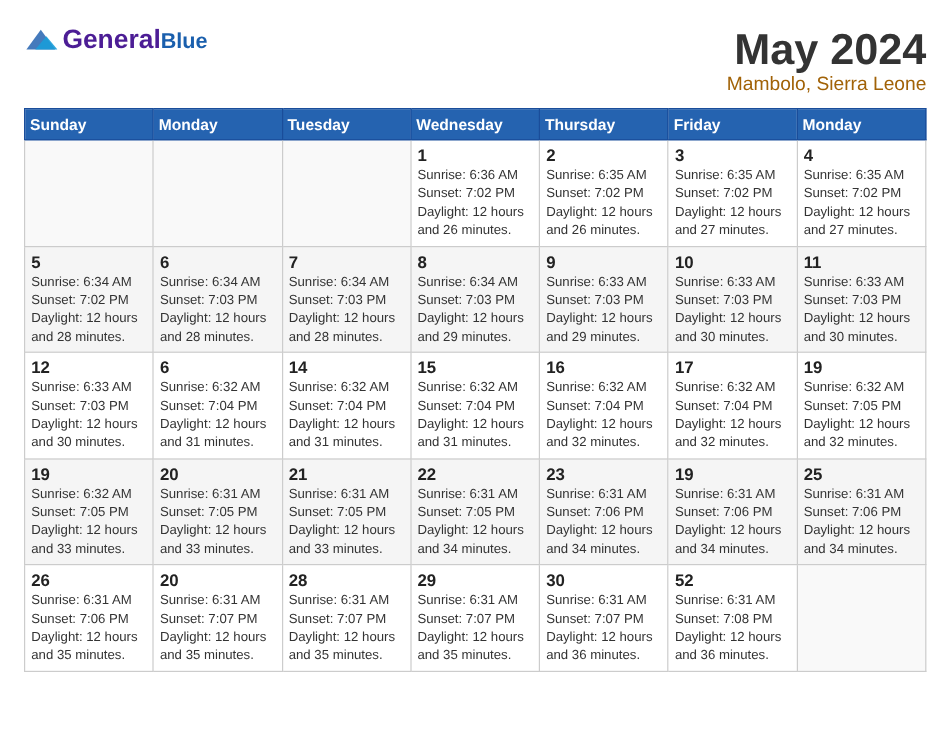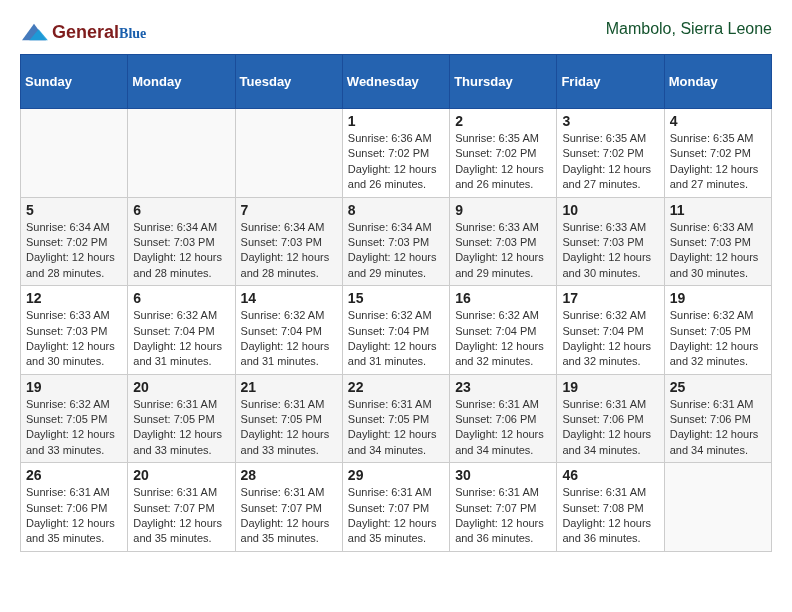--- a/index.html
+++ b/index.html
@@ -14,38 +14,38 @@
       display: flex;
       justify-content: space-between;
       align-items: flex-start;
       margin-bottom: 10px;
     }
     .logo {
       display: flex;
       align-items: center;
       gap: 4px;
     }
-    .logo-text-general { font-size: 18px; font-weight: bold; color: #7f1d1d; }
-    .logo-text-blue { font-size: 14px; font-weight: bold; color: #1a5fad; font-family: Liberation Serif, serif; }
+    .logo-text-general { font-size: 22px; font-weight: bold; color: #4c1d95; }
+    .logo-text-blue { font-size: 18px; font-weight: bold; color: #1a5fad; }
     .logo-icon {
       width: 28px;
       height: 24px;
     }
     .title-block { text-align: right; }
     .title-month { font-size: 36px; font-weight: bold; color: #333; }
-    .title-location { font-size: 16px; color: #14532d; }
+    .title-location { font-size: 16px; color: #a16207; }
     .calendar {
       width: 100%;
       border-collapse: collapse;
       font-size: 11px;
     }
     .calendar th {
       background: #2563b0;
       color: #fff;
-      padding: 19px 4px;
+      padding: 5px 4px;
       text-align: left;
       font-size: 13px;
       font-weight: bold;
       border: 1px solid #1a4d9a;
     }
     .calendar td {
       border: 1px solid #ccc;
       vertical-align: top;
       padding: 4px 5px;
       width: 107px;
@@ -83,20 +83,21 @@
       <polygon points="2,22 15,4 28,22" fill="#2563b0" opacity="0.85"></polygon>
       <polygon points="10,22 20,10 30,22" fill="#1a9cd8" opacity="0.9"></polygon>
     </svg>
     <div>
       <div>
         <span class="logo-text-general">General</span><span class="logo-text-blue">Blue</span>
       </div>
     </div>
   </div>
   <div class="title-block">
+    <div class="title-month">May 2024</div>
     <div class="title-location">Mambolo, Sierra Leone</div>
   </div>
 </div>
 
 <table class="calendar">
   <thead>
     <tr>
     <th>Sunday</th>
         <th>Monday</th>
         <th>Tuesday</th>
@@ -293,21 +294,21 @@
 Sunset: 7:07 PM
 Daylight: 12 hours and 35 minutes.</div>
         </td>
         <td>
           <span class="day-number">30</span>
           <div class="day-info" style="white-space: pre-line;">Sunrise: 6:31 AM
 Sunset: 7:07 PM
 Daylight: 12 hours and 36 minutes.</div>
         </td>
         <td>
-          <span class="day-number">46</span>
+          <span class="day-number">52</span>
           <div class="day-info" style="white-space: pre-line;">Sunrise: 6:31 AM
 Sunset: 7:08 PM
 Daylight: 12 hours and 36 minutes.</div>
         </td>
         <td class="empty-cell"></td>
       </tr>
     </tbody>
 </table>
 
 </body></html>

